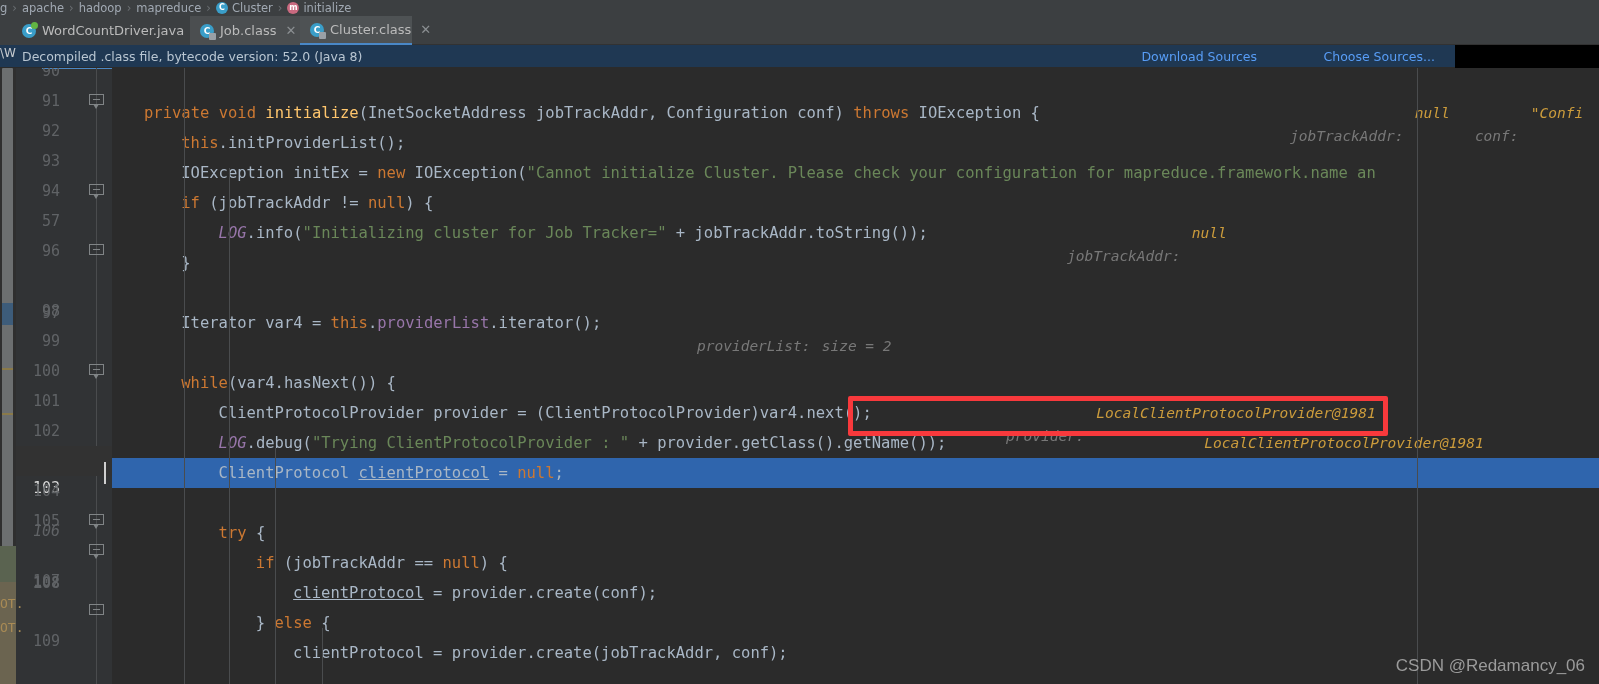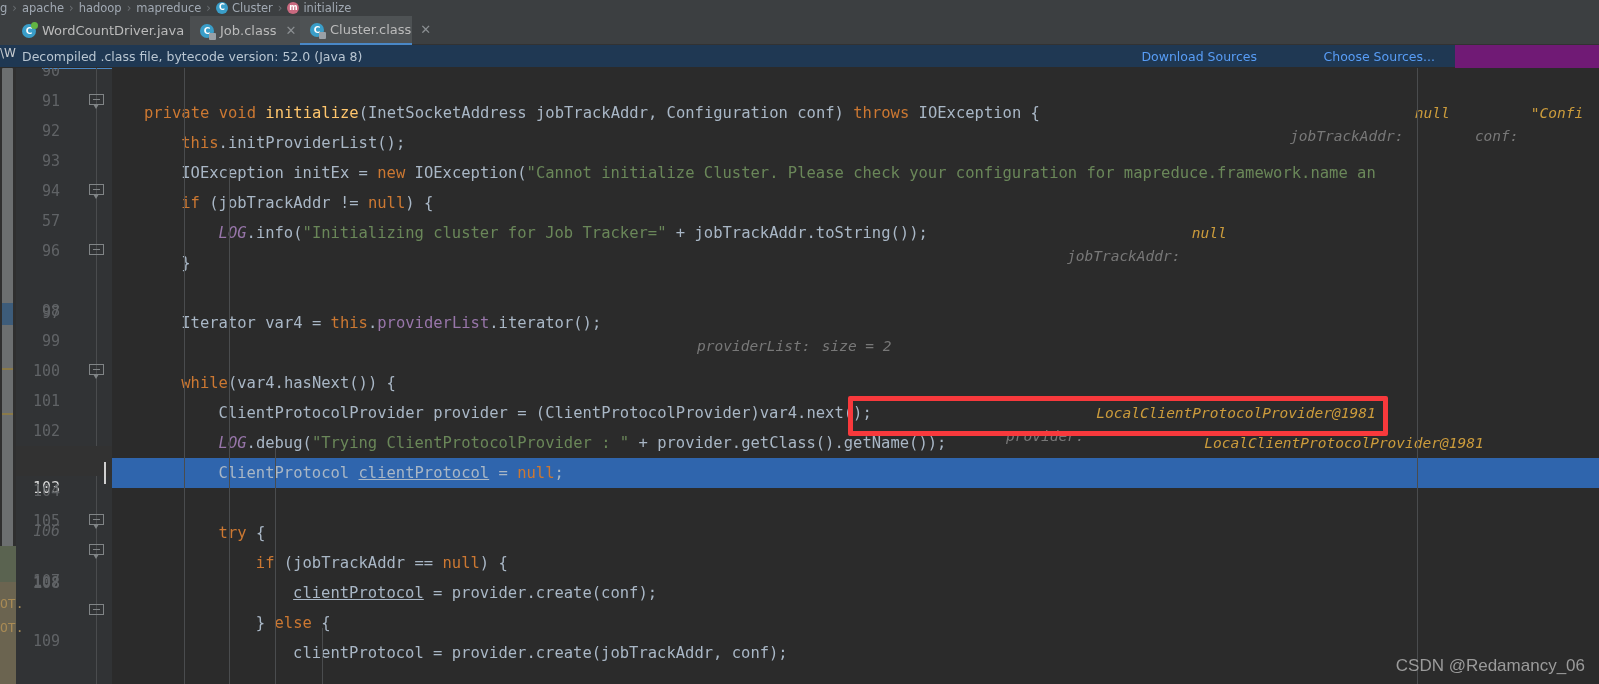--- a/index.html
+++ b/index.html
@@ -4,21 +4,21 @@
 <style>
   * { box-sizing: border-box; }
   html, body {
     margin: 0; padding: 0;
     width: 1599px; height: 684px;
     overflow: hidden;
     background: #2b2b2b;
     font-family: "DejaVu Sans", sans-serif;
   }
 
-  #app { position: relative; width: 1599px; height: 684px; background:#701a75; }
+  #app { position: relative; width: 1599px; height: 684px; background:#000000; }
 
   
   .breadcrumb {
     position:absolute; left:0; top:0; width:1599px; height:16px;
     background:#3c3f41; color:#a9b7c6;
     font-size:11.5px; line-height:16px;
     white-space:nowrap; overflow:hidden;
     font-family:"DejaVu Sans", sans-serif;
     padding-left:0px;
   }

